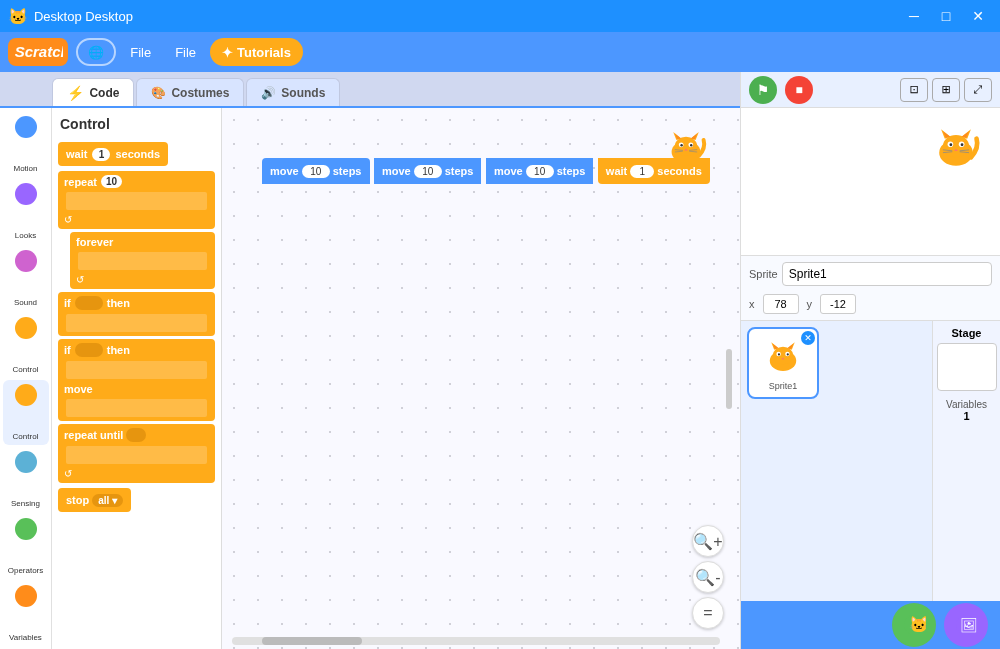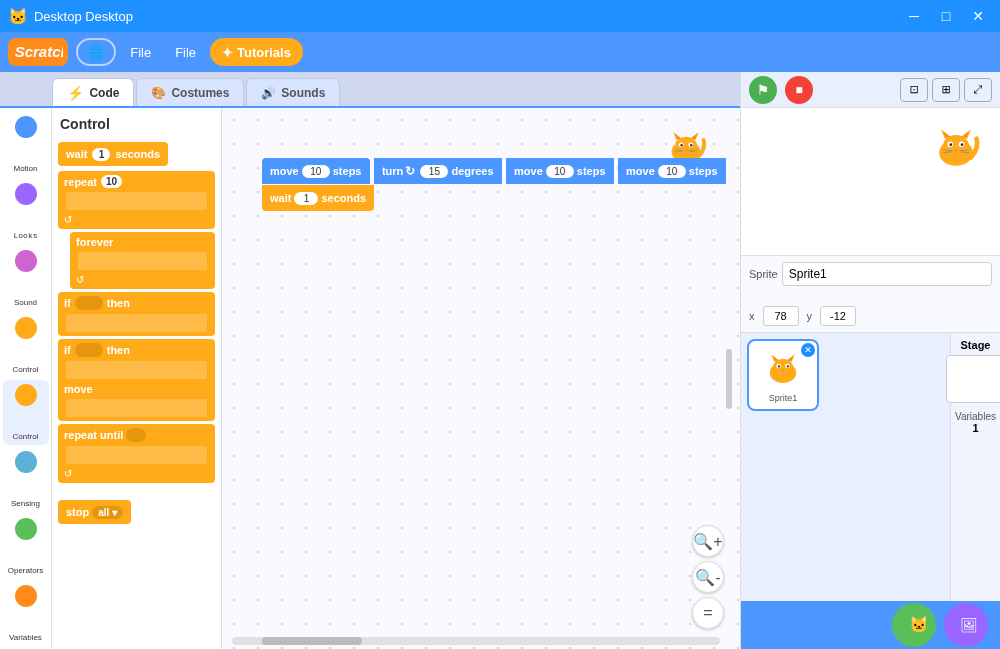--- a/index.html
+++ b/index.html
@@ -203,21 +203,21 @@
       position: absolute; top: 2px; right: 2px;
       width: 14px; height: 14px;
       background: #1e90ff; border-radius: 50%;
       display: flex; align-items: center; justify-content: center;
       font-size: 9px; color: white; cursor: pointer;
     }
     .sprite-label { font-size: 9px; color: #555; margin-top: 2px; }
 
     
     .stage-side {
-      width: 50px;
+      width: 68px;
       background: #f0f4ff;
       padding: 6px 4px;
       border-left: 1px solid #ddd;
       display: flex; flex-direction: column; align-items: center;
     }
     .stage-label { font-size: 11px; font-weight: 600; margin-bottom: 4px; }
     .stage-thumb {
       width: 60px; height: 48px;
       background: white; border: 1px solid #ccc;
       border-radius: 4px; margin-bottom: 8px;
@@ -309,21 +309,21 @@
 
       <div style="display:flex; flex:1; overflow:hidden;">
 
         <div class="category-panel">
           <div class="cat-item">
             <div class="cat-dot" style="background:#4c97ff;"></div>
             <span style="font-size:8px;">Motion</span>
           </div>
           <div class="cat-item">
             <div class="cat-dot" style="background:#9966ff;"></div>
-            <span style="font-size:8px;font-family:Liberation Mono, monospace;">Looks</span>
+            <span style="font-size:8px;">Looks</span>
           </div>
           <div class="cat-item">
             <div class="cat-dot" style="background:#cf63cf;"></div>
             <span style="font-size:8px;">Sound</span>
           </div>
           <div class="cat-item">
             <div class="cat-dot" style="background:#ffab19;"></div>
             <span style="font-size:8px;">Control</span>
           </div>
           <div class="cat-item active">
@@ -417,21 +417,21 @@
                 <span>repeat until</span>
                 <span style="background:#e6950f; border-radius:8px; width:20px; height:14px; display:inline-block;"></span>
               </div>
               <div style="background:rgba(255,255,255,0.2); min-height:18px; margin:2px 4px; border-radius:2px;"></div>
               <div style="font-size:10px; color:white; padding:2px 2px;">
                 <span>↺</span>
               </div>
             </div>
           </div>
 
-          <div style="margin:15px 0;">
+          <div style="margin:3px 0;">
             <div class="block block-orange" style="gap:3px;">
               <span>stop</span>
               <span style="background:#e6950f; border-radius:8px; padding:1px 6px; font-size:10px; color:white;">all ▾</span>
             </div>
           </div>
 
         </div>
 
         <div class="code-area" style="flex:1; position:relative;">
 
@@ -463,26 +463,20 @@
           </div>
 
           <div style="position:absolute; top:50px; left:40px;">
             
             <div class="ws-block-item ws-blue" style="border-radius:4px 4px 0 0; margin-bottom:1px;">
               <span>move</span>
               <input class="ws-input" value="10" style="width: 28px;">
               <span>steps</span>
             </div>
             
-            <div class="ws-block-item ws-blue" style="margin-bottom:1px; border-radius:0;">
-              <span>turn</span>
-              <span class="ws-rotate-icon">↻</span>
-              <input class="ws-input" value="15" style="width: 28px;">
-              <span>degrees</span>
-            </div>
             
             <div class="ws-block-item ws-blue" style="margin-bottom:1px; border-radius:0;">
               <span>move</span>
               <input class="ws-input" value="10" style="width: 28px;">
               <span>steps</span>
             </div>
             
             <div class="ws-block-item ws-blue" style="margin-bottom:1px; border-radius:0;">
               <span>move</span>
               <input class="ws-input" value="10" style="width: 28px;">
@@ -554,21 +548,21 @@
             <line x1="16" y1="32" x2="26" y2="33" stroke="#888" stroke-width="0.8"></line>
             <line x1="16" y1="35" x2="26" y2="34" stroke="#888" stroke-width="0.8"></line>
             <line x1="34" y1="33" x2="44" y2="32" stroke="#888" stroke-width="0.8"></line>
             <line x1="34" y1="34" x2="44" y2="35" stroke="#888" stroke-width="0.8"></line>
             <path d="M 46 40 Q 55 30 52 20" stroke="#ffab19" stroke-width="5" fill="none" stroke-linecap="round"></path>
           </svg>
         </div>
       </div>
 
       <div style="padding:6px 8px; border-bottom:1px solid #ddd; background:#f8faff;">
-        <div style="display:flex; align-items:center; gap:4px; margin-bottom:20px;">
+        <div style="display:flex; align-items:center; gap:4px; margin-bottom:8px;">
           <span style="font-size:11px; color:#555;">Sprite</span>
           <input type="text" class="sprite-name-input" style="flex: 1 1 0%; height: 24px; padding: 0px 6px; border: 1px solid rgb(204, 204, 204); border-radius: 4px; font-size: 12px;" value="Sprite1">
         </div>
         <div style="display:flex; gap:8px; font-size:11px; color:#555; align-items:center;">
           <span>x</span>
           <input type="text" class="coord-input" value="78" style="">
           <span>y</span>
           <input type="text" class="coord-input" value="-12" style="">
         </div>
       </div>

